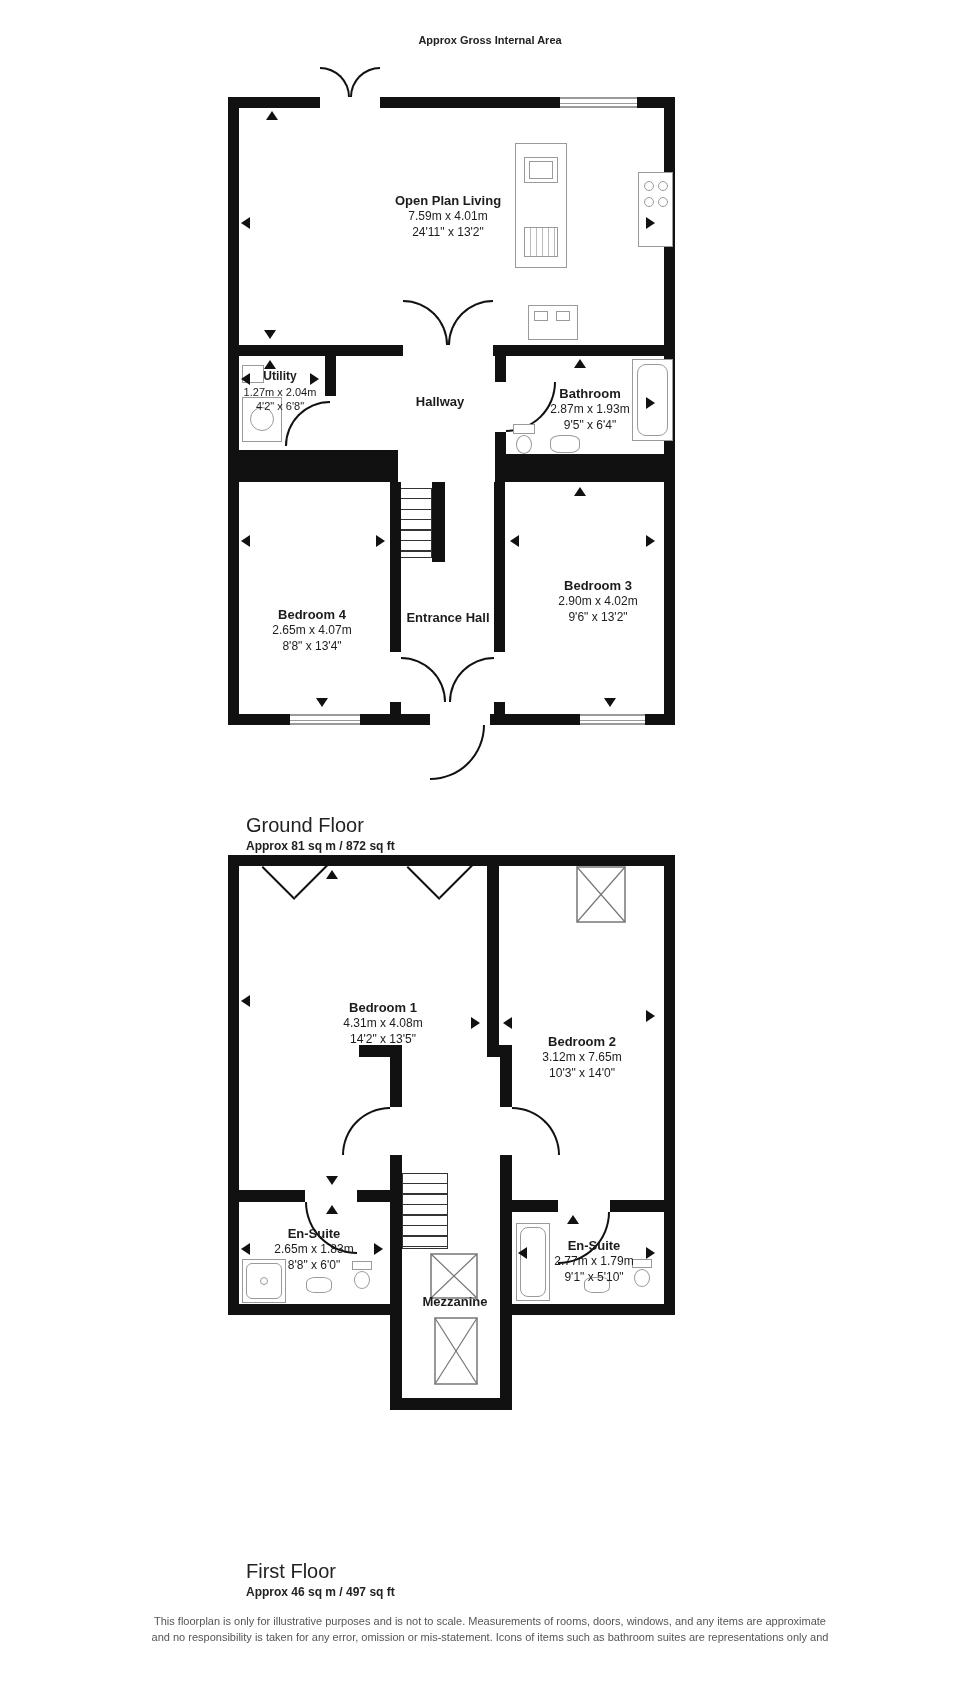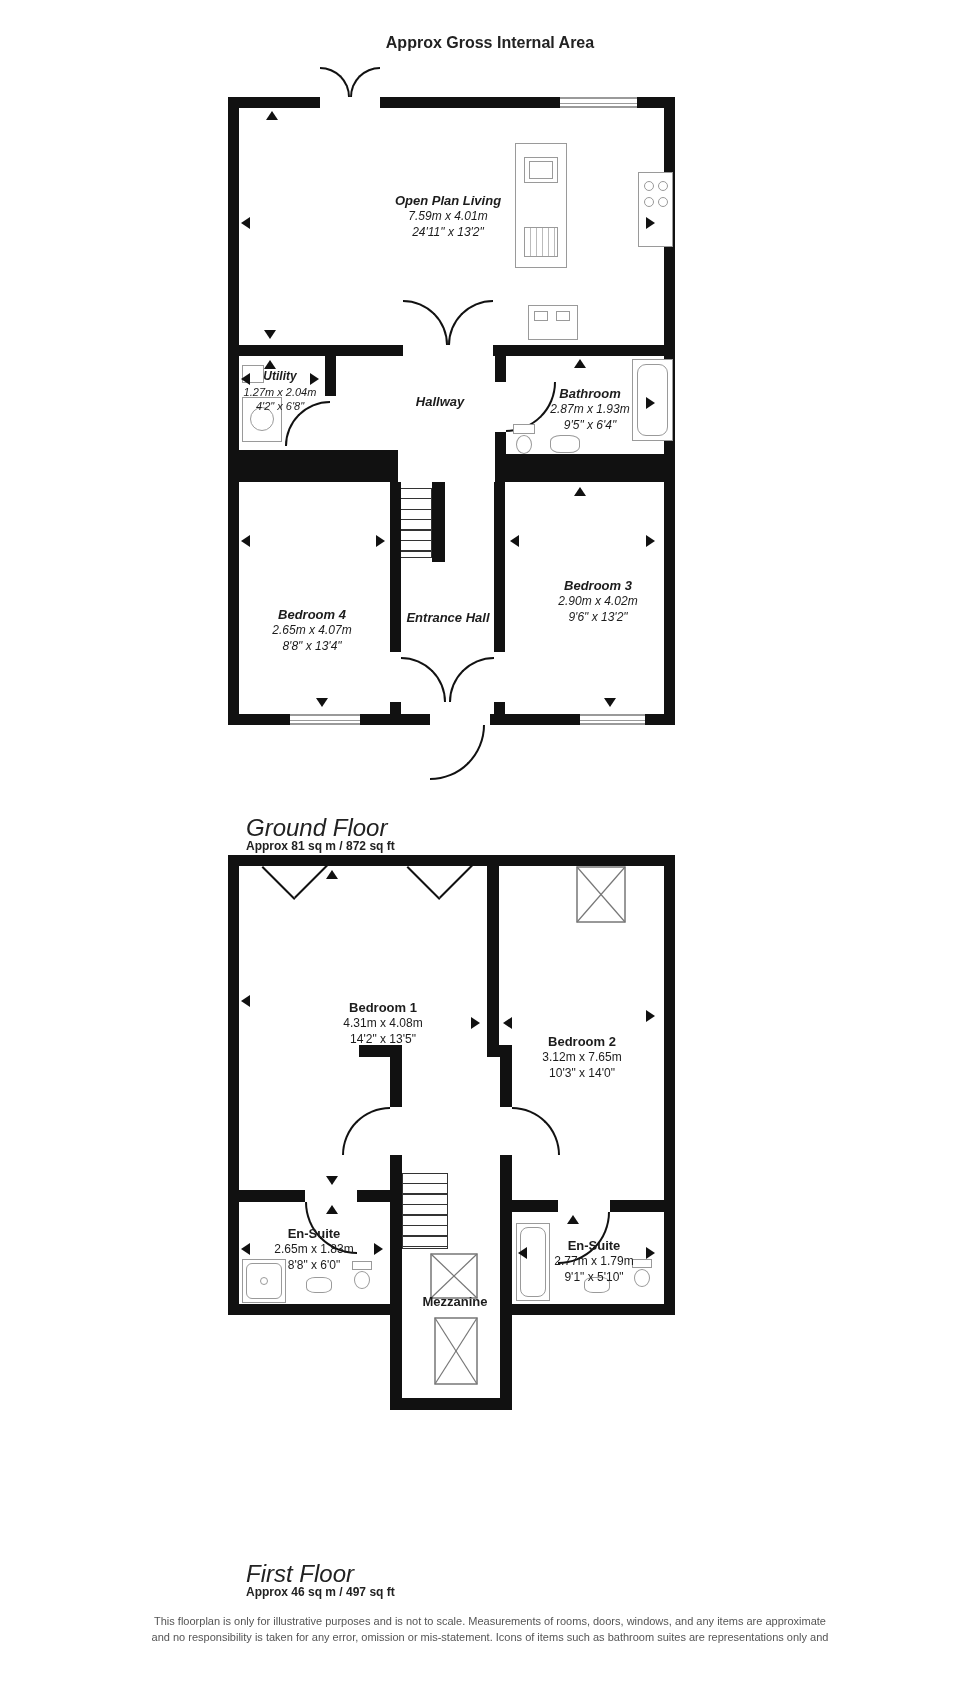--- a/index.html
+++ b/index.html
@@ -20,34 +20,34 @@
   .tri.dn{border-left:6px solid transparent;border-right:6px solid transparent;border-top:9px solid #111;}
   .tri.lf{border-top:6px solid transparent;border-bottom:6px solid transparent;border-right:9px solid #111;}
   .tri.rt{border-top:6px solid transparent;border-bottom:6px solid transparent;border-left:9px solid #111;}
   .fix{position:absolute;border:1.5px solid #9a9a9a;background:#fff;box-sizing:border-box;}
   .fix-in{position:absolute;border:1px solid #9a9a9a;box-sizing:border-box;background:#fff;}
   .stairs{position:absolute;border:1.5px solid #333;box-sizing:border-box;
           background:repeating-linear-gradient(to bottom,#fff 0 9px,#333 9px 10.5px);}
   .rlabel{position:absolute;transform:translateX(-50%);text-align:center;line-height:1.32;white-space:nowrap;color:#1c1c1c;}
   .rlabel .nm{font-weight:bold;font-size:13px;}
   .rlabel .dm{font-size:12px;}
-  .hdr{position:absolute;width:100%;text-align:center;font-weight:bold;font-size:16px;color:#222;}
-  .ftitle{position:absolute;font-size:24px;color:#222;font-style:italic;}
+  .hdr{position:absolute;width:100%;text-align:center;font-weight:bold;font-size:11px;color:#222;}
+  .ftitle{position:absolute;font-size:20px;color:#222;}
   .farea{position:absolute;font-size:12px;font-weight:bold;color:#222;}
   .foot{position:absolute;width:100%;text-align:center;font-size:11px;color:#555;line-height:1.45;}
   svg.xbox{position:absolute;}
 </style>
 </head>
 <body>
 
 <div id="canvas">
 
   <div class="hdr" style="top:34px;">Approx Gross Internal Area</div>
 
-  <div class="floor" style="left:228px;top:97px;width:447px;height:628px;font-style:italic;">
+  <div class="floor" style="left:228px;top:97px;width:447px;height:628px;">
 
     <div class="wall" style="left:0;top:0;width:92px;height:11px;"></div>
     <div class="wall" style="left:152px;top:0;width:180px;height:11px;"></div>
     <div class="win" style="left:332px;top:0;width:77px;height:11px;"></div>
     <div class="wall" style="left:409px;top:0;width:38px;height:11px;"></div>
     <div class="wall" style="left:0;top:0;width:11px;height:628px;"></div>
     <div class="wall" style="left:436px;top:0;width:11px;height:628px;"></div>
     <div class="wall" style="left:0;top:617px;width:62px;height:11px;"></div>
     <div class="win" style="left:62px;top:617px;width:70px;height:11px;"></div>
     <div class="wall" style="left:132px;top:617px;width:70px;height:11px;"></div>

